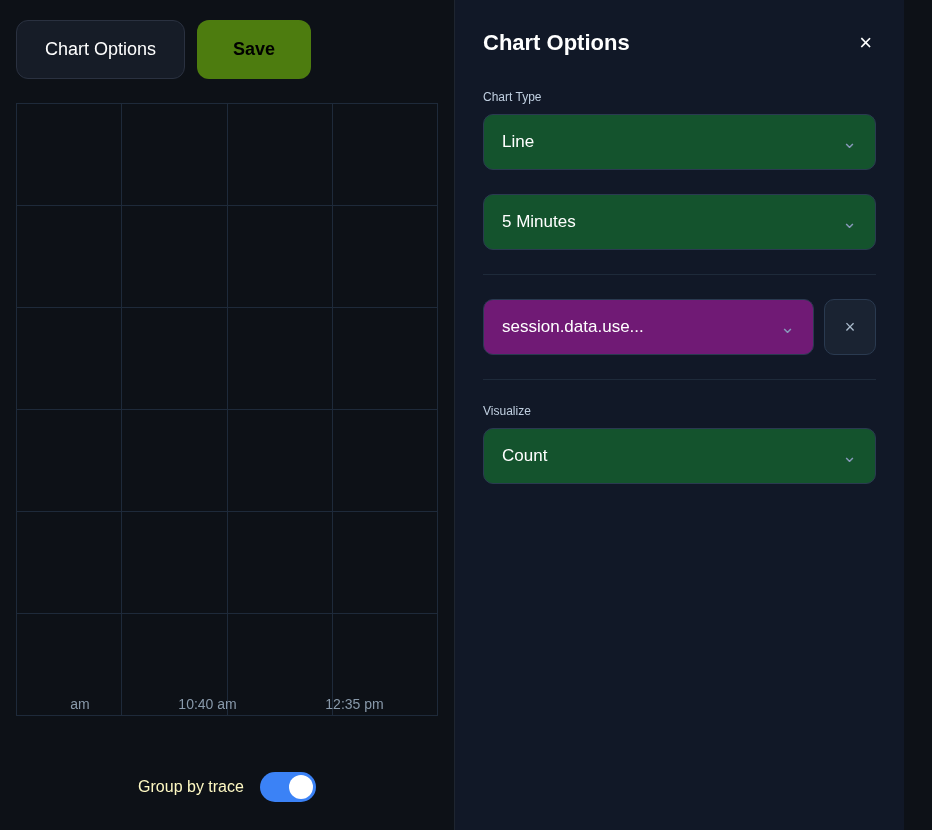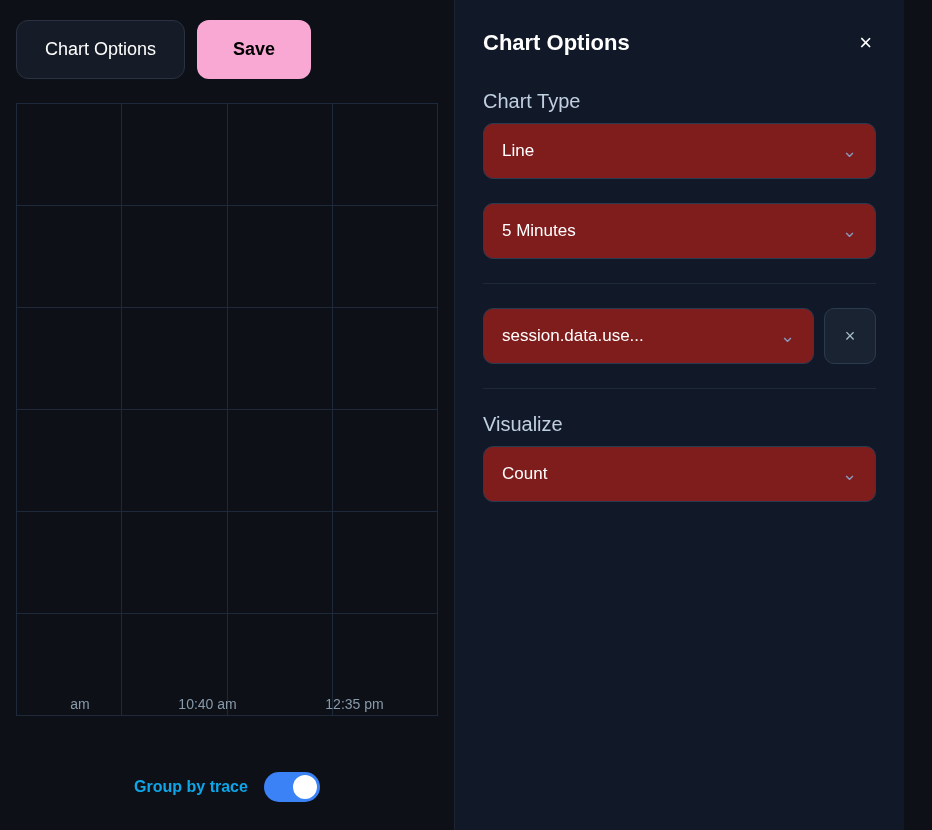--- a/index.html
+++ b/index.html
@@ -48,21 +48,21 @@
       border: 1.5px solid #2a3140;
       border-radius: 12px;
       padding: 18px 28px;
       font-size: 18px;
       font-weight: 500;
       cursor: pointer;
       white-space: nowrap;
     }
 
     .btn-save {
-      background-color: #f9a8d4;
+      background-color: #4d7c0f;
       color: #000000;
       border: none;
       border-radius: 12px;
       padding: 18px 36px;
       font-size: 18px;
       font-weight: 600;
       cursor: pointer;
     }
 
     .chart-area {
@@ -127,23 +127,23 @@
 
     .bottom-controls {
       display: flex;
       align-items: center;
       justify-content: center;
       gap: 16px;
       padding: 16px 0 8px;
     }
 
     .group-by-label {
-      color: #0ea5e9;
+      color: #fef9c3;
       font-size: 16px;
-      font-weight: 700;
+      font-weight: 400;
     }
 
     .toggle-switch {
       width: 56px;
       height: 30px;
       background-color: #3b82f6;
       border-radius: 15px;
       position: relative;
       cursor: pointer;
       display: flex;
@@ -185,29 +185,29 @@
       background: none;
       border: none;
       color: #ffffff;
       font-size: 22px;
       cursor: pointer;
       padding: 4px;
       line-height: 1;
     }
 
     .section-label {
-      font-size: 20px;
+      font-size: 12px;
       font-weight: 500;
       color: #c0cfe0;
       margin-bottom: 10px;
     }
 
     .select-container {
       width: 100%;
-      background-color: #7f1d1d;
+      background-color: #14532d;
       border: 1px solid #2a3a50;
       border-radius: 10px;
       padding: 16px 18px;
       display: flex;
       justify-content: space-between;
       align-items: center;
       cursor: pointer;
       margin-bottom: 24px;
     }
 
@@ -251,21 +251,21 @@
     }
 
     .breakdown-select-row {
       display: flex;
       gap: 10px;
       margin-bottom: 24px;
     }
 
     .breakdown-select {
       flex: 1;
-      background-color: #7f1d1d;
+      background-color: #701a75;
       border: 1px solid #2a3a50;
       border-radius: 10px;
       padding: 16px 18px;
       display: flex;
       justify-content: space-between;
       align-items: center;
       cursor: pointer;
     }
 
     .breakdown-clear-btn {

